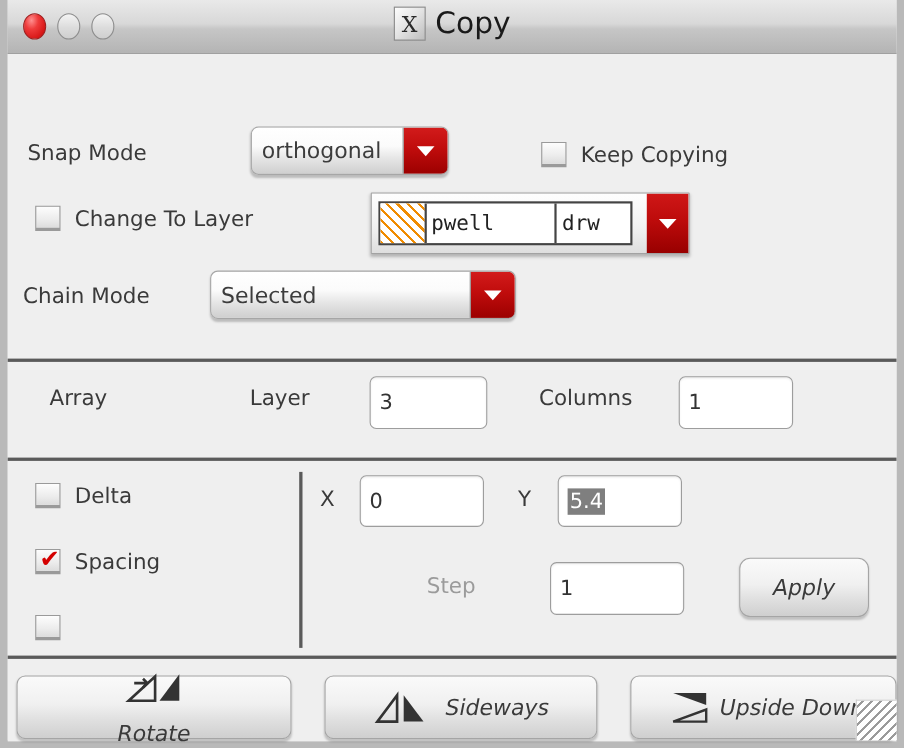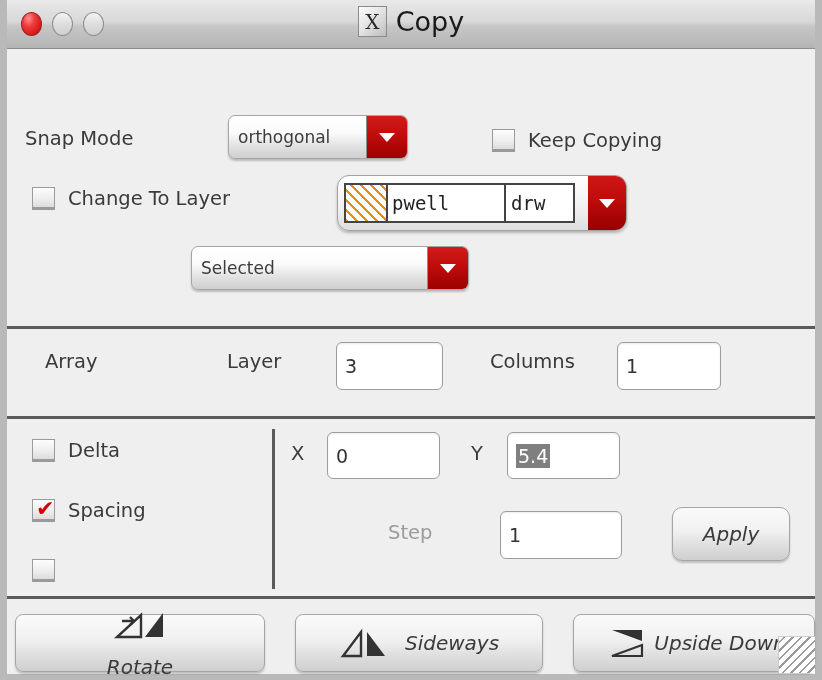--- a/index.html
+++ b/index.html
@@ -91,21 +91,21 @@
     border: 1px solid #a6a6a6;
     background: linear-gradient(to bottom, #ffffff 0%, #fbfbfb 40%, #e3e3e3 70%, #cfcfcf 100%);
     box-shadow: 0 2px 2px rgba(0,0,0,.22);
     overflow: hidden;
     box-sizing: border-box;
   }
   .combo .val {
     flex: 1;
     display: flex; align-items: center;
     padding-left: 9px;
-    font-size: 17px;
+    font-size: 20px;
     color: #3c3c3c;
     white-space: nowrap;
     overflow: hidden;
   }
   .combo .arrow {
     width: 40px;
     background: linear-gradient(to bottom, #d21b1b 0%, #c00c0c 45%, #9c0000 100%);
     border-left: 1px solid #8d8d8d;
     display: flex; align-items: center; justify-content: center;
   }
@@ -115,21 +115,21 @@
     border-left: 8px solid transparent;
     border-right: 8px solid transparent;
     border-top: 9px solid #ffffff;
   }
 
   
   #layer-combo {
     position: absolute;
     left: 330px; top: 126px;
     width: 290px; height: 56px;
-    border-radius: 12px;
+    border-radius: 1px;
     border: 1px solid #a2a2a2;
     background: linear-gradient(to bottom, #fefefe 0%, #f2f2f2 55%, #dedede 100%);
     box-shadow: 0 2px 3px rgba(0,0,0,.25);
     box-sizing: border-box;
     display: flex; align-items: center;
     overflow: hidden;
   }
   #layer-box {
     margin-left: 6px;
     height: 40px;
@@ -291,20 +291,21 @@
       <div id="layer-box">
         <div id="layer-swatch"></div>
         <div id="layer-name">pwell</div>
         <div id="layer-purpose">drw</div>
       </div>
       <div id="layer-arrow">
           <i style="display:block;width:0;height:0;border-left:8px solid transparent;border-right:8px solid transparent;border-top:9px solid #fff;"></i>
         </div>
     </div>
 
+    <div class="lbl" style="position:absolute;left:14px;top:208px;">Chain Mode</div>
     <div class="combo" style="left:184px;top:197px;width:278px;height:44px;">
       <div class="val">Selected</div>
       <div class="arrow">
           <i></i>
         </div>
     </div>
 
     <div class="hsep" style="top:277px;"></div>
 
     <div class="lbl" style="position:absolute;left:38px;top:301px;">Array</div>

